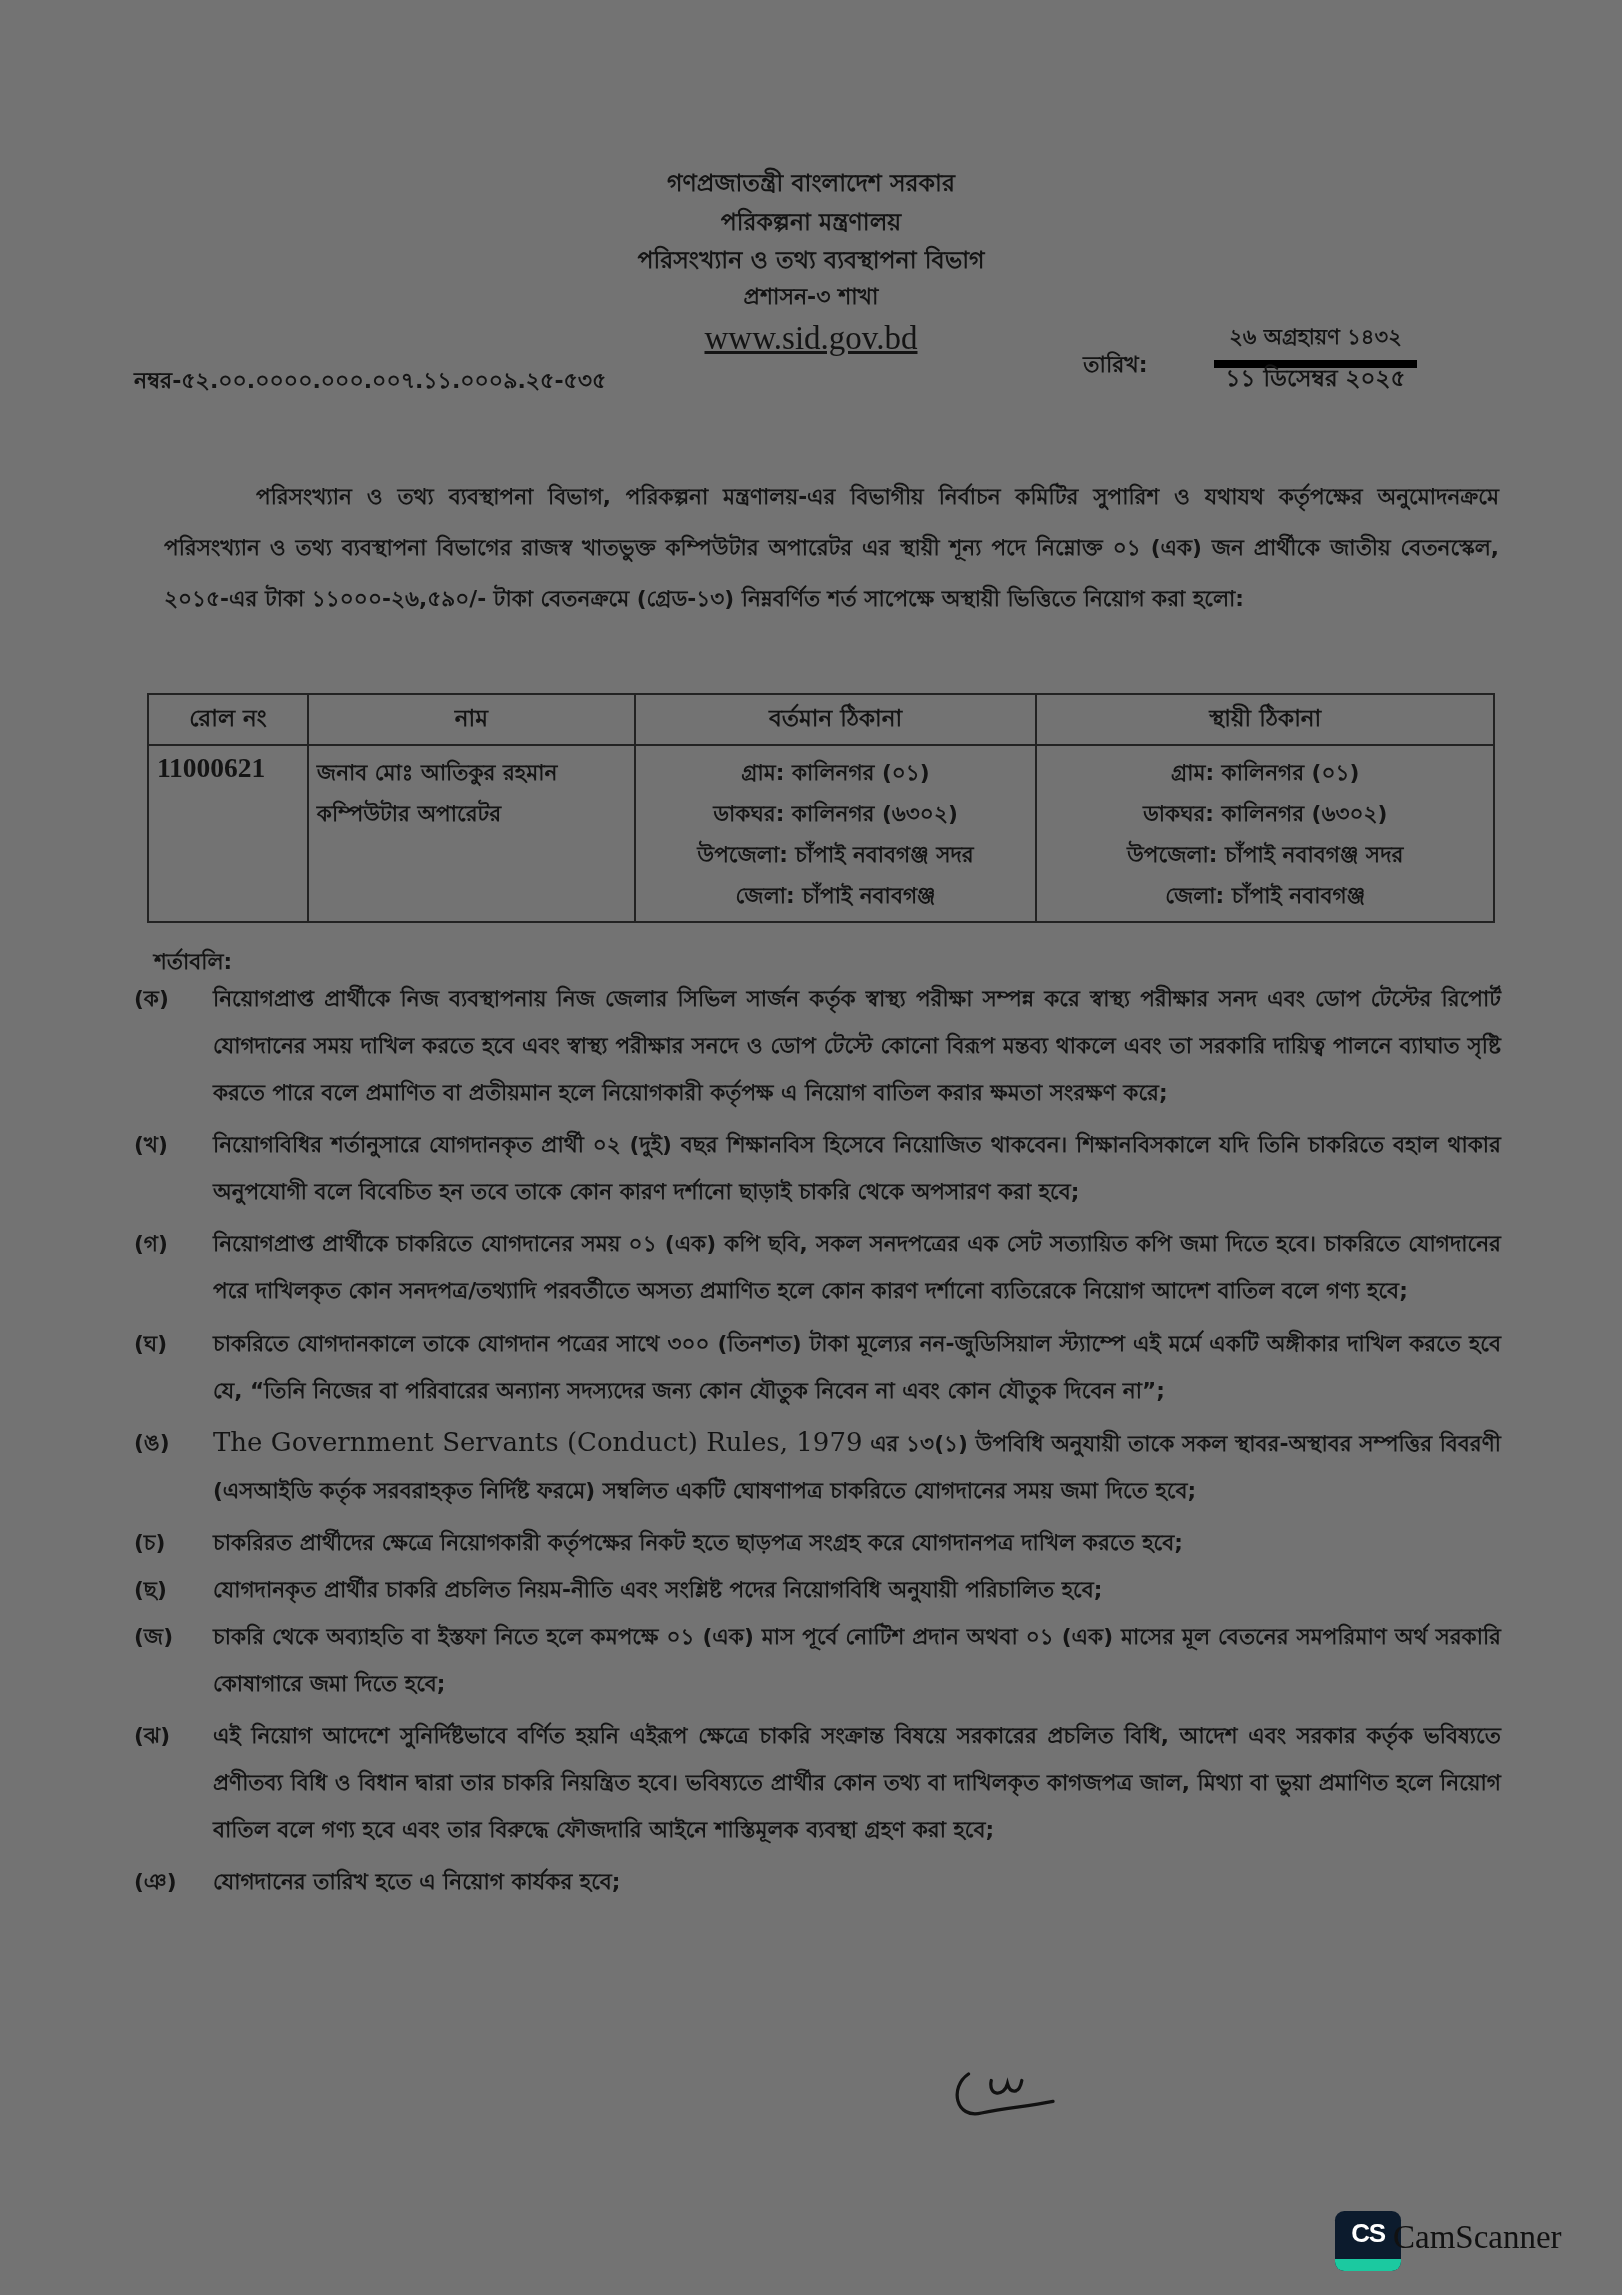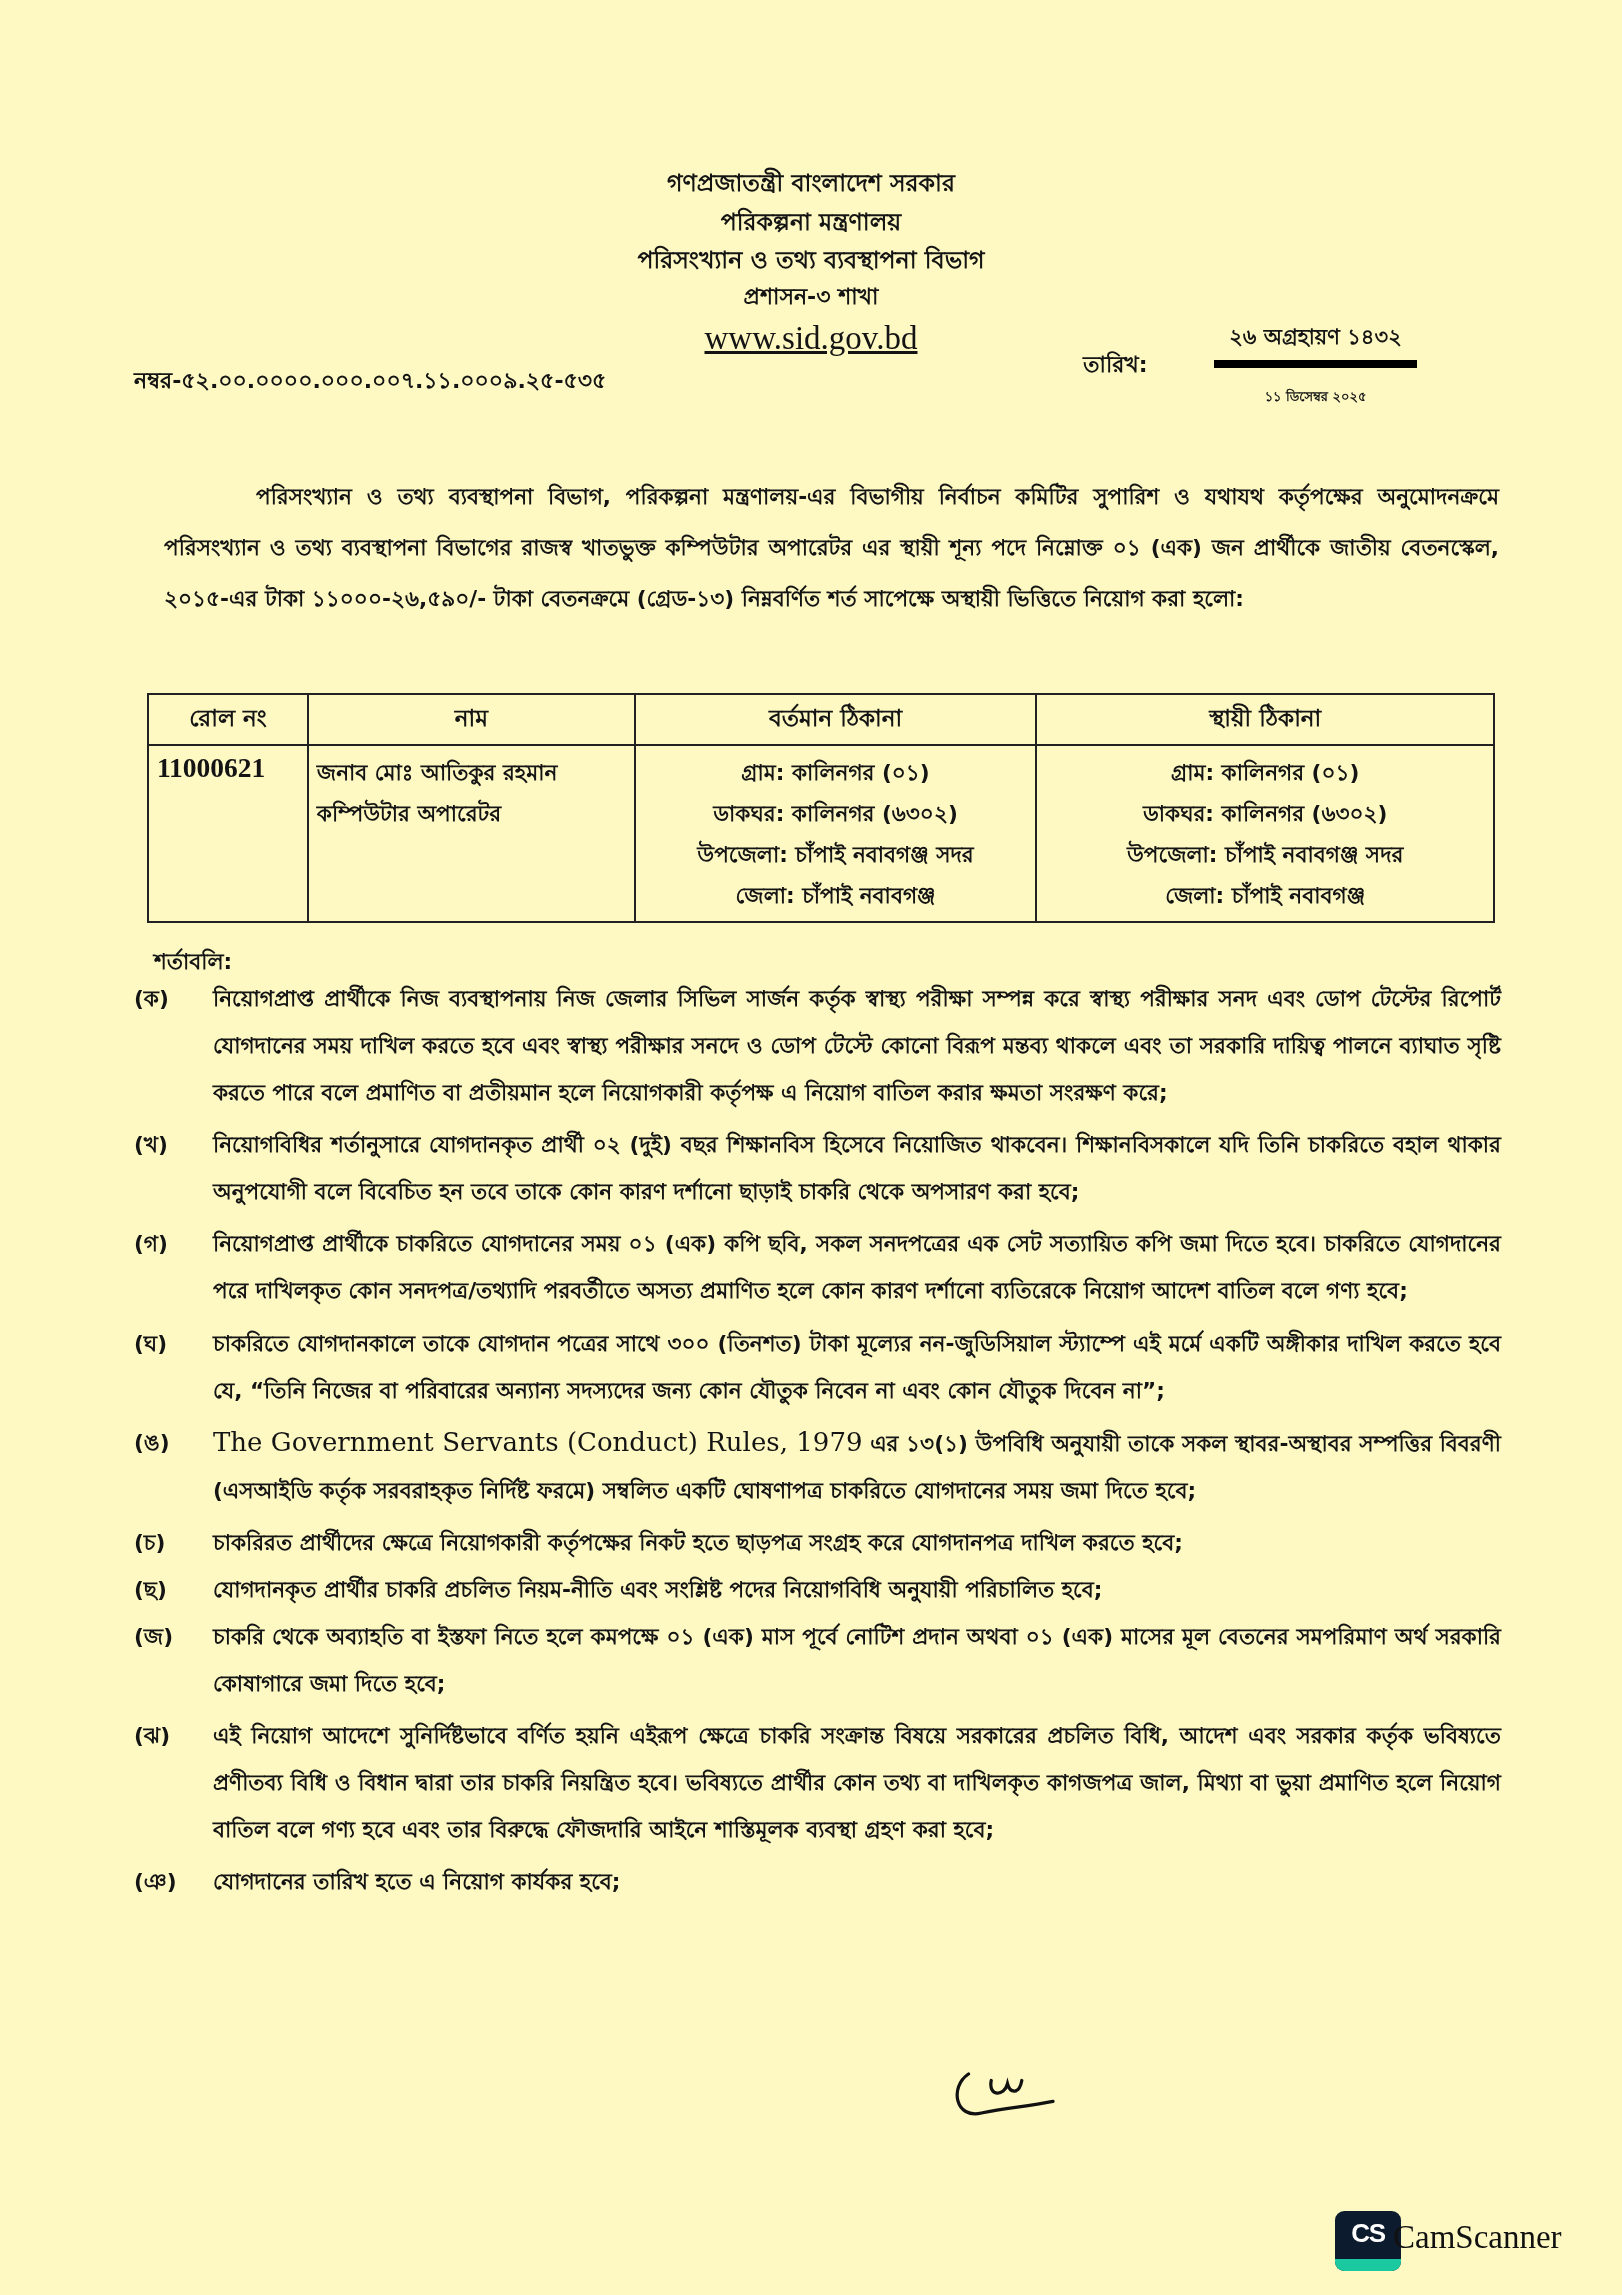--- a/index.html
+++ b/index.html
@@ -1,29 +1,29 @@
 <!DOCTYPE html>
 <html style="font-size:10.5px"><head>
   <meta charset="utf-8">
   <style>
     html, body { margin: 0; padding: 0; background: #ffffff; }
     body { width: 1622px; height: 2295px; position: relative; overflow: hidden;
            font-family: "DejaVu Sans", sans-serif; color: #141414; }
-    .page { position: absolute; left: 0; top: 0; width: 1622px; height: 2295px; background: #fef9c3; }
+    .page { position: absolute; left: 0; top: 0; width: 1622px; height: 2295px; background: #737373; }
     .hdr { position: absolute; left: 0; width: 1622px; text-align: center; font-size: 23.6px; font-weight: bold; line-height: 1.2; }
     .hdr.l1 { top: 169px; }
     .hdr.l2 { top: 208px; }
     .hdr.l3 { top: 246px; }
     .hdr.l4 { top: 284px; font-size: 22px; }
     .hdr.url { top: 319px; font-family: "Liberation Serif", serif; font-size: 33px; font-weight: normal; text-decoration: underline; }
     .memo-no { position: absolute; left: 134px; top: 363px; font-size: 22px; font-weight: bold; }
     .date-block { position: absolute; left: 1083px; top: 321px; width: 340px; height: 79px; }
     .date-label { position: absolute; left: 0; top: 26px; font-size: 22px; font-weight: bold; }
     .date-bangla { position: absolute; left: 131px; top: 0; width: 203px; text-align: center; font-size: 21px; font-weight: bold; border-bottom: 8px solid #000000; padding-bottom: 3.9px; }
-    .date-greg { position: absolute; left: 131px; top: 39px; width: 203px; text-align: center; font-size: 13px; font-weight: bold; margin-top: 27px; }
+    .date-greg { position: absolute; left: 131px; top: 39px; width: 203px; text-align: center; font-size: 23px; font-weight: bold; }
     .title { position: absolute; left: 0; width: 1622px; top: 419px; text-align: center; font-size: 31px; font-weight: bold; }
     .title span { border-bottom: 2px solid #333; padding-bottom: 2.6px; }
     .intro { position: absolute; left: 164px; top: 471px; width: 1335px; font-size: 21.6px; font-weight: bold; line-height: 51px; text-align: justify; text-indent: 92px; }
     table.appt { position: absolute; left: 147px; top: 693px; width: 1348px; border-collapse: collapse; font-size: 21.6px; font-weight: bold; }
     table.appt th, table.appt td { border: 2px solid #222; padding: 5.2px 7.9px; vertical-align: top; }
     table.appt th { text-align: center; font-size: 23px; height: 39px; }
     table.appt td.roll { font-family: "Liberation Serif", serif; font-size: 27.5px; font-weight: bold; text-align: left; }
     table.appt td.addr { text-align: center; line-height: 41px; }
     table.appt td.name { line-height: 41px; }
     .conds-title { position: absolute; left: 154px; top: 945px; font-size: 21.6px; font-weight: bold; }

